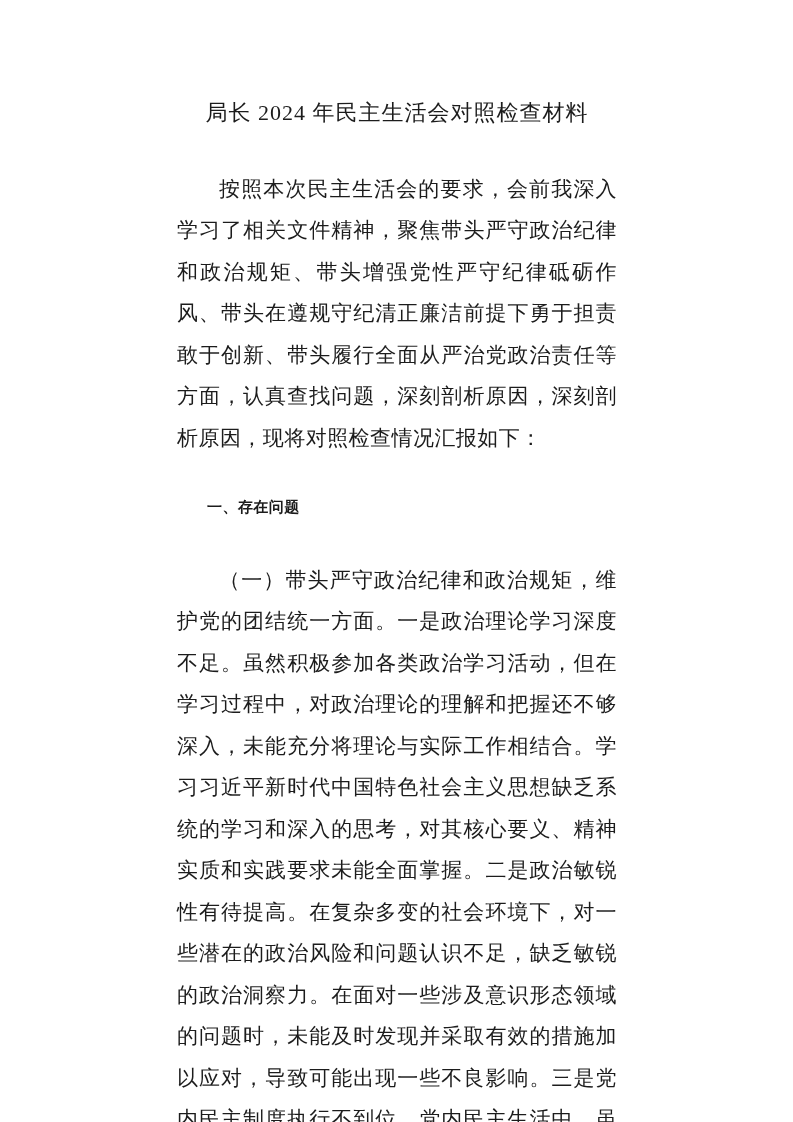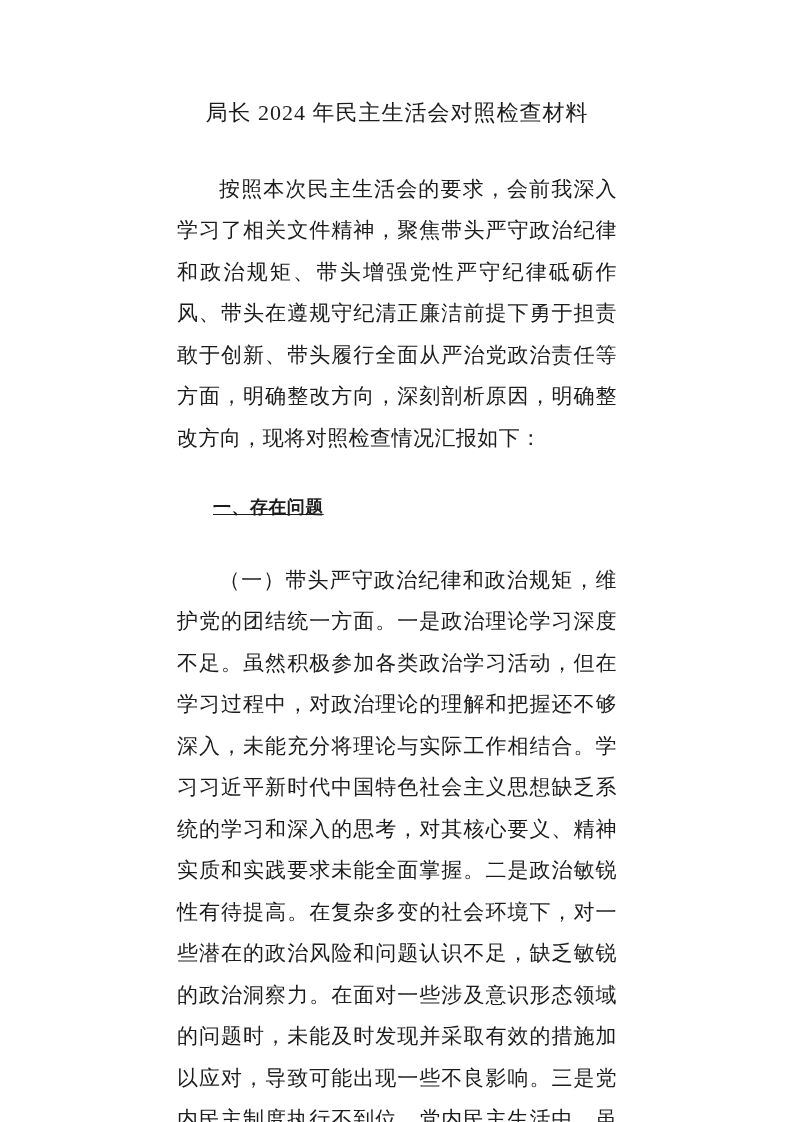--- a/index.html
+++ b/index.html
@@ -29,38 +29,37 @@
   }
   .para {
     font-size: 21px;
     line-height: 41.5px;
     letter-spacing: 0.45px;
     text-align: justify;
     text-indent: 2em;
     margin: 0;
   }
   .section-heading {
-    font-size: 18px;
+    font-size: 15px;
     font-weight: 700;
     line-height: 41.5px;
     letter-spacing: 0.45px;
     text-indent: 2em;
     margin: 28px 0 31px 0;
-    text-decoration: underline;
   }
   .b {
     font-weight: 400;
   }
 </style>
 </head>
 <body>
 
 <div class="page">
 
   <h1 class="doc-title">局长 2024 年民主生活会对照检查材料</h1>
 
-  <p class="para">按照本次民主生活会的要求，会前我深入学习了相关文件精神，聚焦带头严守政治纪律和政治规矩、带头增强党性严守纪律砥砺作风、带头在遵规守纪清正廉洁前提下勇于担责敢于创新、带头履行全面从严治党政治责任等方面，明确整改方向，深刻剖析原因，明确整改方向，现将对照检查情况汇报如下：</p>
+  <p class="para">按照本次民主生活会的要求，会前我深入学习了相关文件精神，聚焦带头严守政治纪律和政治规矩、带头增强党性严守纪律砥砺作风、带头在遵规守纪清正廉洁前提下勇于担责敢于创新、带头履行全面从严治党政治责任等方面，认真查找问题，深刻剖析原因，深刻剖析原因，现将对照检查情况汇报如下：</p>
 
   <h2 class="section-heading">一、存在问题</h2>
 
   <p class="para"><span class="b">（一）带头严守政治纪律和政治规矩，维护党的团结统一方面。一是政治理论学习深度不足。</span><span>虽然积极参加各类政治学习活动，但在学习过程中，对政治理论的理解和把握还不够深入，未能充分将理论与实际工作相结合。学习习近平新时代中国特色社会主义思想缺乏系统的学习和深入的思考，对其核心要义、精神实质和实践要求未能全面掌握。</span><span class="b">二是政治敏锐性有待提高。</span><span>在复杂多变的社会环境下，对一些潜在的政治风险和问题认识不足，缺乏敏锐的政治洞察力。在面对一些涉及意识形态领域的问题时，未能及时发现并采取有效的措施加以应对，导致可能出现一些不良影响。</span><span class="b">三是党内民主制度执行不到位。</span><span>党内民主生活中，虽然能够坚持民主集中制原则，但在实际执行过程中，有时存在民主决策</span></p>
 
 </div>
 
 </body></html>

